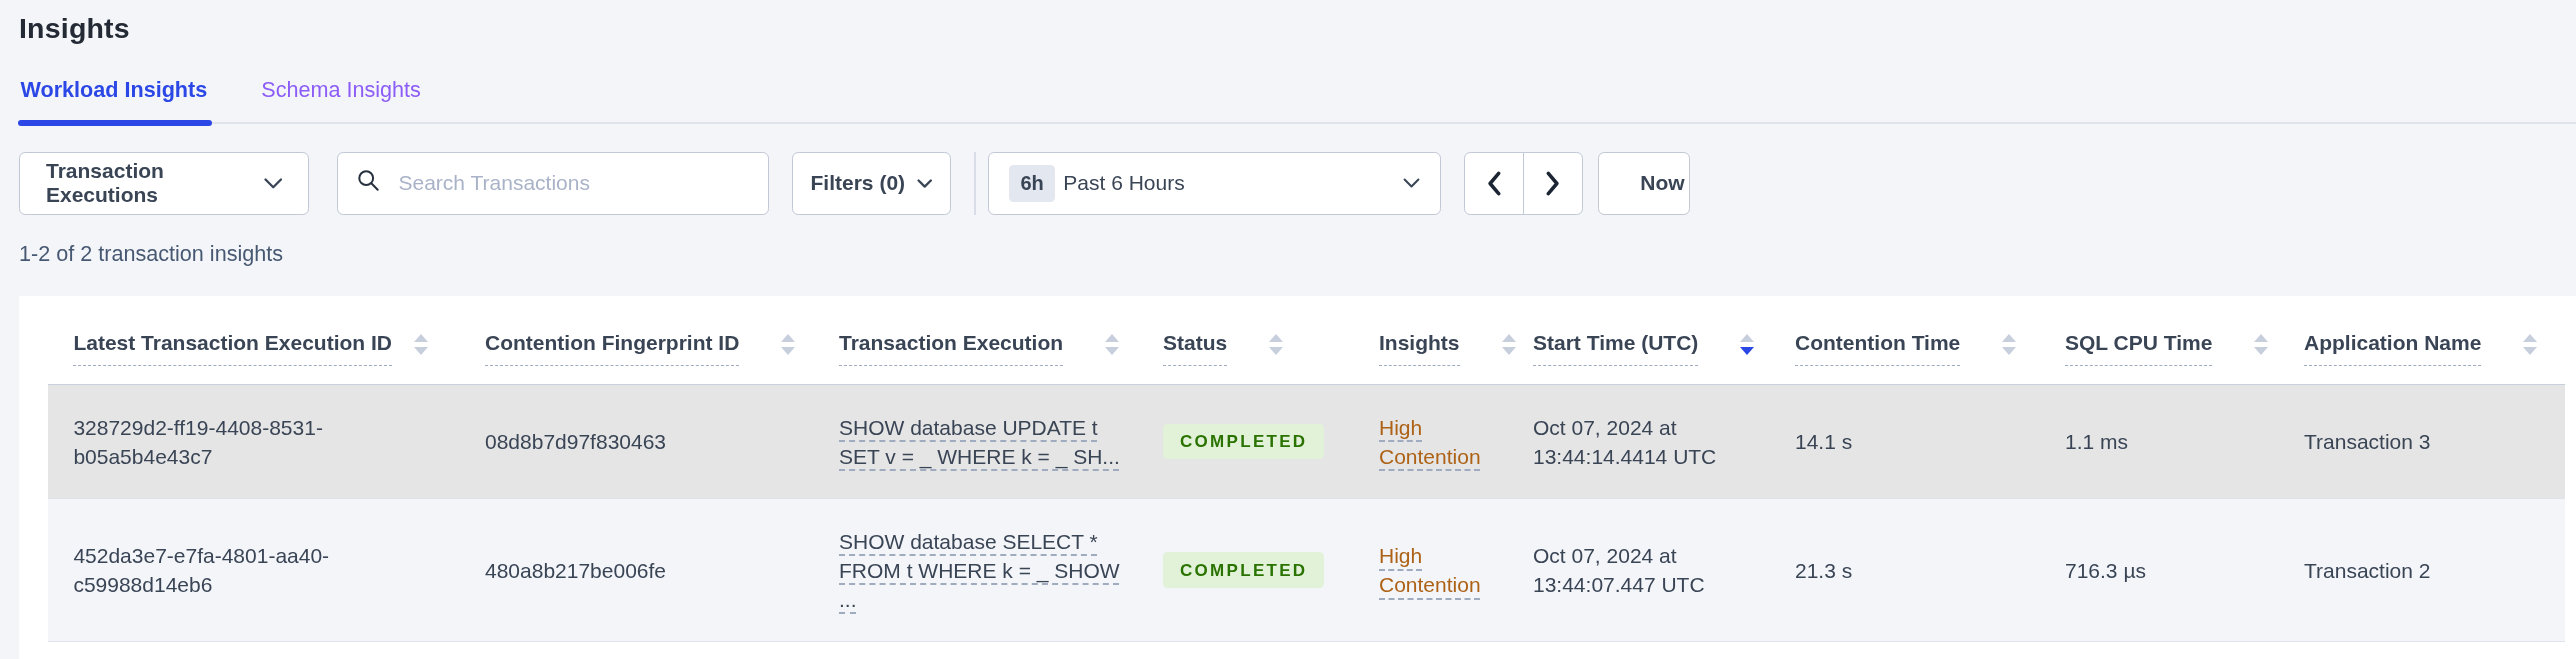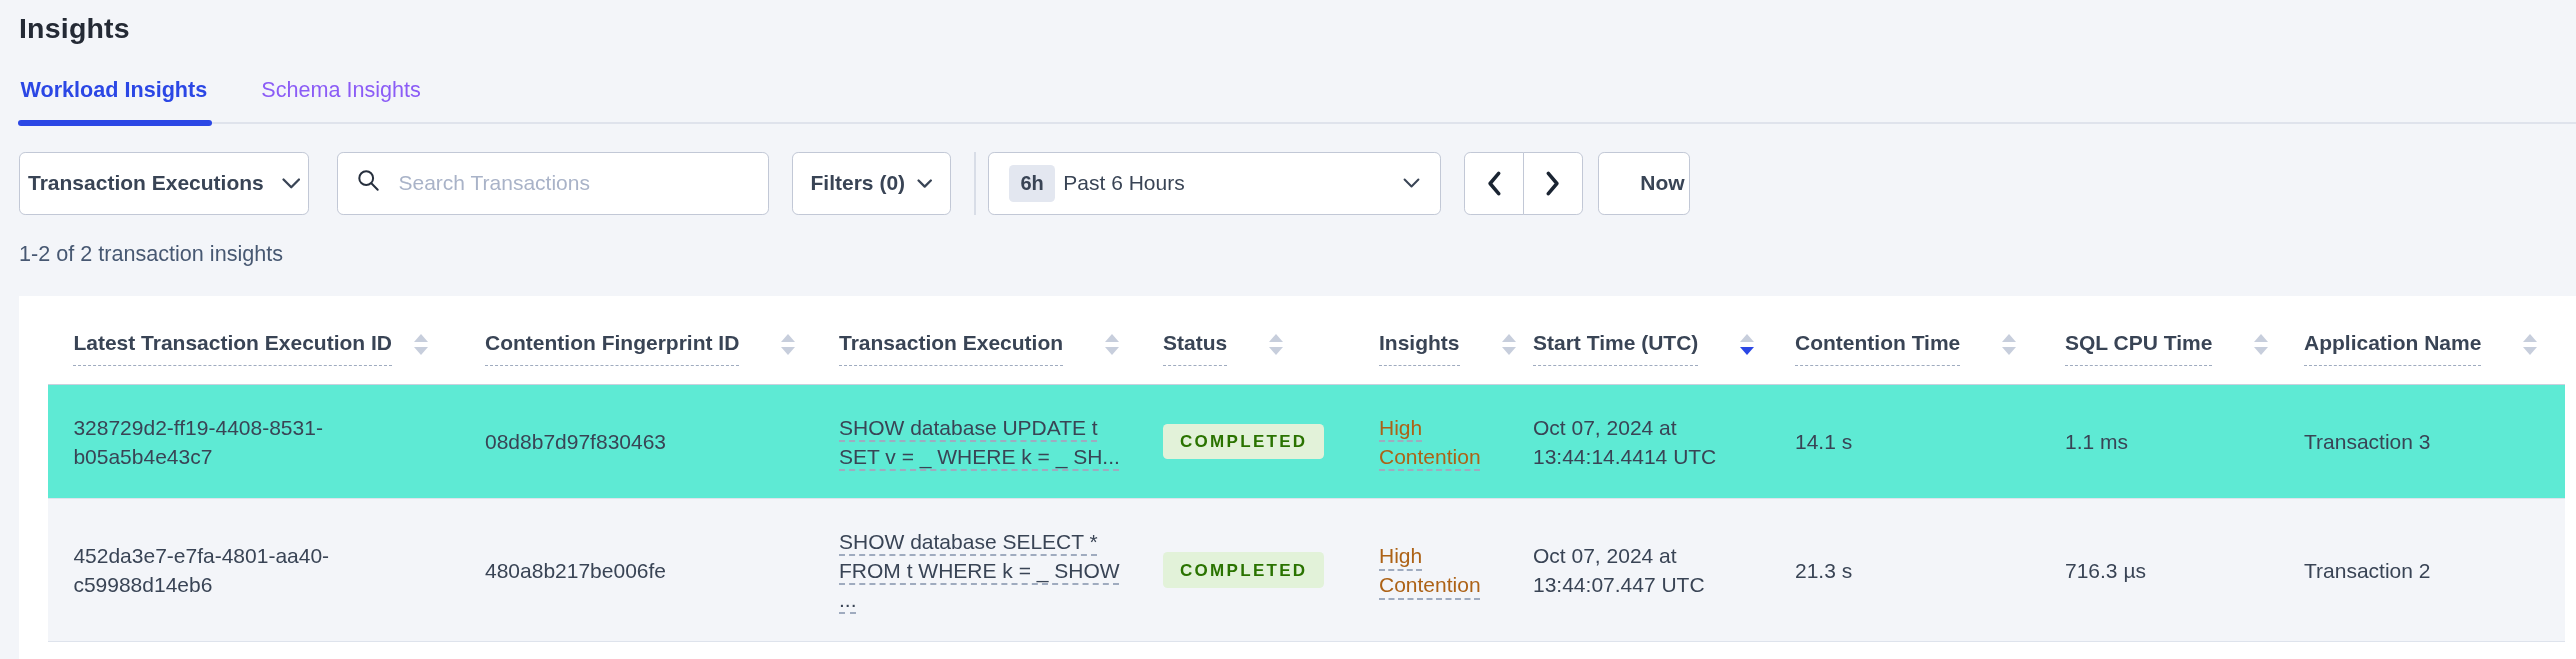--- a/index.html
+++ b/index.html
@@ -23,21 +23,21 @@
     content:""; position:absolute; left:-1.5px; right:-3.1px; bottom:-3.9px;
     height:6.2px; background:#2B47E5; border-radius:3.1px;
   }
 
   
   .toolbar { display:flex; align-items:center; margin-top:27px; height:65px; }
   .ctl {
     height:63px; background:#fff; border:0.8px solid #C2C8D6; border-radius:6.2px;
     display:flex; align-items:center; font-size:21px; color:#394455;
   }
-  .btn-type { width:290px; justify-content:space-between; padding:0 8px; font-weight:600; cursor:pointer; }
+  .btn-type { width:290px; justify-content:space-between; padding:0 26px; font-weight:600; cursor:pointer; }
   .search-box { width:432px; margin-left:28px; padding:0 18.5px; gap:19px; }
   .search-box input {
     border:none; outline:none; flex:1; font-size:21px; height:46px;
     font-family:"Liberation Sans","DejaVu Sans",sans-serif; color:#394455; background:transparent;
   }
   .search-box input::placeholder { color:#A9B3C8; }
   .btn-filters { width:159px; margin-left:23px; justify-content:center; gap:12px; font-weight:600; cursor:pointer; }
   .v-divider { width:1.5px; height:63px; background:#D8DDE7; margin:0 12.3px 0 23px; }
   .time-picker { width:453px; padding:0 20px; cursor:pointer; }
   .time-chip { background:#E3E7F0; border-radius:4.6px; padding:7px 11.6px; font-size:20px; font-weight:700; }
@@ -68,21 +68,21 @@
   .th-label {
     font-size:21px; font-weight:700; color:#394455;
     border-bottom:1.5px dashed #9FABBF; padding-bottom:9.2px; cursor:pointer;
   }
   .sort { display:flex; flex-direction:column; gap:4.6px; margin-top:3.1px; cursor:pointer; }
   .caret-up { width:0; height:0; border-left:7px solid transparent; border-right:7px solid transparent; border-bottom:8.5px solid #C7CEDC; }
   .caret-down { width:0; height:0; border-left:7px solid transparent; border-right:7px solid transparent; border-top:8.5px solid #C7CEDC; }
   .caret-down.active { border-top-color:#2B47E5; }
 
   .tr { align-items:center; border-bottom:0.8px solid #DEE3EC; }
-  .tr.row-1 { min-height:114px; background:#5eead4; }
+  .tr.row-1 { min-height:114px; background:#e5e5e5; }
   .tr.row-2 { min-height:143px; background:#F3F5F9; }
   .td { font-size:21px; line-height:29px; padding:14px 31px 14px 0; color:#394455; }
   .td:first-child { padding-left:25.4px; }
   .wrap-id { display:inline-block; max-width:331px; }
   .exec-link {
     display:inline-block; max-width:281px; color:#394455; cursor:pointer;
     text-decoration:underline dashed #9FABBF 1.5px; text-underline-offset:6.2px;
   }
   .insight-link {
     display:inline-block; max-width:116px; color:#AD6216; cursor:pointer;

